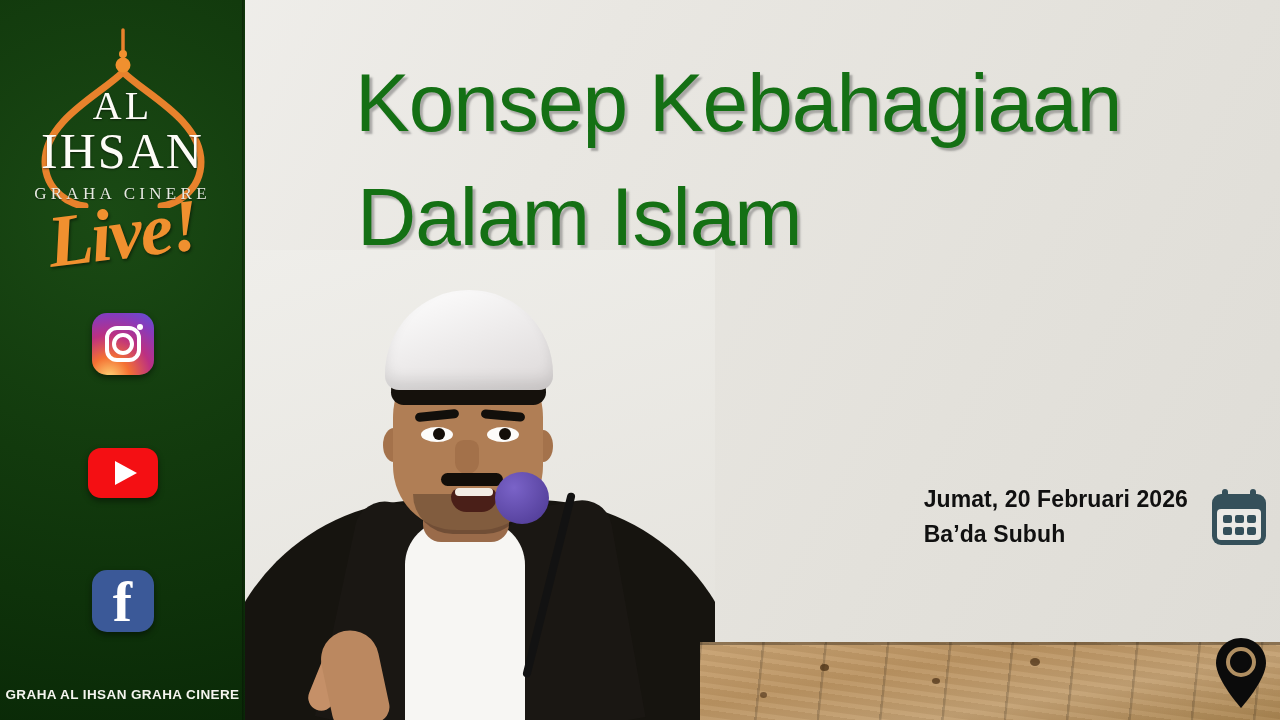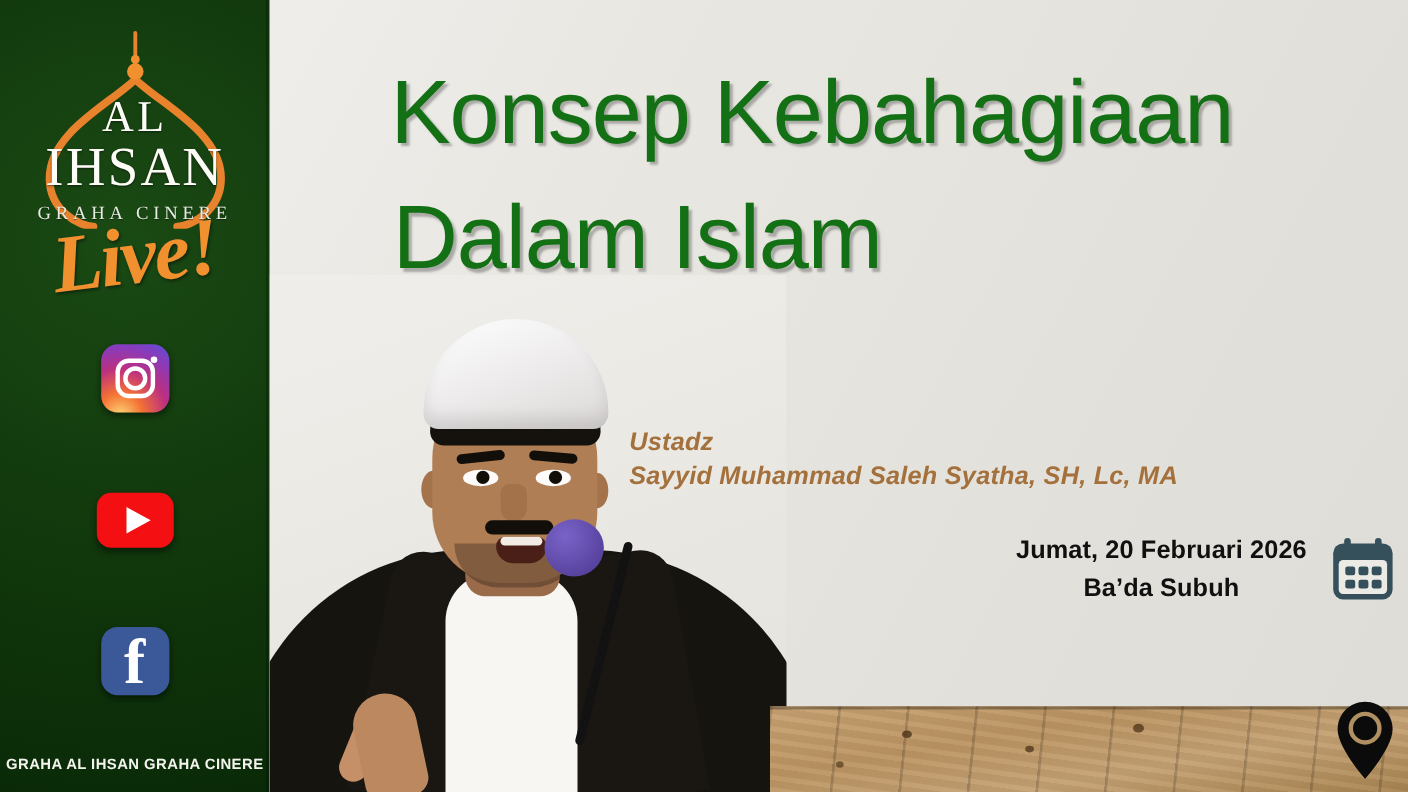--- a/index.html
+++ b/index.html
@@ -143,21 +143,21 @@
   #photo .thumb   { position:absolute; left:70px; bottom:8px; width:26px; height:62px;
                     background:#c59068; border-radius:14px; transform:rotate(22deg); }
 
   
   #ustadz { position:absolute; left:327px; top:386px; color:#a4703c;
             font-family:"Liberation Sans",sans-serif; font-style:italic; font-weight:bold; }
   #ustadz .l1 { font-size:23px; line-height:30px; letter-spacing:.2px; }
   #ustadz .l2 { font-size:23px; line-height:32px; letter-spacing:.2px; }
 
   
-  #dateblock { position:absolute; right:92px; top:482px; text-align:center; color:#101010; }
+  #dateblock { position:absolute; right:92px; top:482px; text-align:left; color:#101010; }
   #dateblock .d1 { font-size:23px; font-weight:bold; line-height:34px; letter-spacing:.1px; }
   #dateblock .d2 { font-size:23px; font-weight:bold; line-height:36px; letter-spacing:.1px; }
   #calicon { position:absolute; right:10px; top:487px; }
 
   
   #wood {
     position:absolute; right:0; bottom:0; width:580px; height:78px; overflow:hidden;
     background:
       repeating-linear-gradient(96deg,
         rgba(0,0,0,.16) 0px, rgba(0,0,0,.16) 2px,
@@ -254,24 +254,20 @@
       <div class="nose"></div>
       <div class="stache"></div>
       <div class="mouth"></div>
       <div class="teeth"></div>
       <div class="micstem"></div>
       <div class="micball"></div>
       <div class="thumb"></div>
       <div class="hand"></div>
     </div>
 
-    <div id="ustadz">
-      <div class="l1">Ustadz</div>
-      <div class="l2">Sayyid Muhammad Saleh Syatha, SH, Lc, MA</div>
-    </div>
 
     <div id="dateblock">
       <div class="d1">Jumat, 20 Februari 2026</div>
       <div class="d2">Ba’da Subuh</div>
     </div>
 
     <svg id="calicon" width="62" height="62" viewBox="0 0 62 62">
       <rect x="14" y="2" width="6" height="13" rx="3" fill="#35505a"></rect>
       <rect x="42" y="2" width="6" height="13" rx="3" fill="#35505a"></rect>
       <rect x="4" y="7" width="54" height="51" rx="9" fill="#35505a"></rect>

